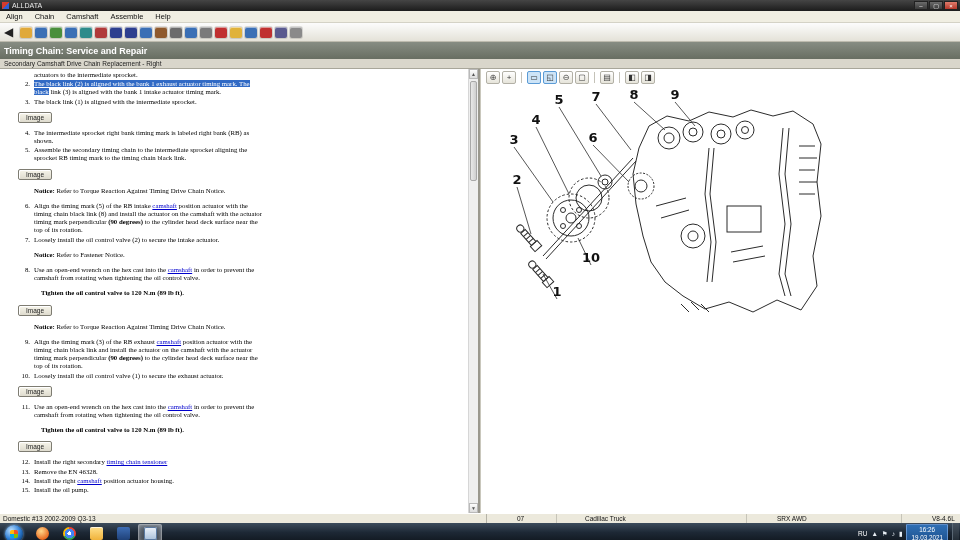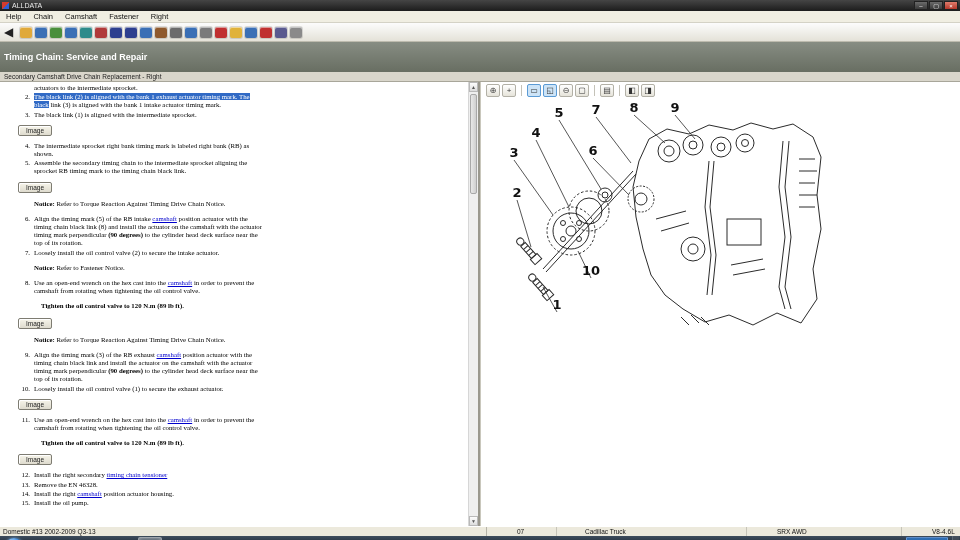--- a/index.html
+++ b/index.html
@@ -17,21 +17,21 @@
 
   .menubar { height:12px; background:#f0eee2; border-bottom:1px solid #d4d2c6;
     display:flex; align-items:center; font-size:7.5px; color:#111; }
   .menu-item { padding:0 6px; }
 
   .toolbar { height:19px; background:linear-gradient(#fcfcfc,#e4e2d8); border-bottom:1px solid #bdbbae;
     display:flex; align-items:center; padding:0 4px; gap:3px; }
   .back-btn { font-size:12px; color:#222; line-height:1; margin-right:4px; background:none; border:none; }
   .chip { width:12px; height:11px; border-radius:2px; box-shadow:inset 0 1px 0 rgba(255,255,255,.5), 0 0 0 1px rgba(0,0,0,.12); }
 
-  .doc-header { height:30px; background:linear-gradient(#878d83,#686e62); color:#fff;
+  .doc-header { height:17px; background:linear-gradient(#878d83,#686e62); color:#fff;
     font-size:9px; font-weight:bold; display:flex; align-items:center; padding-left:4px; }
   .doc-subheader { height:10px; background:#d9d6cb; border-bottom:1px solid #a8a69a; color:#222;
     font-size:6.5px; display:flex; align-items:center; padding-left:4px; }
 
   
   .main { display:flex; height:444px; }
   .left-panel { width:478px; position:relative; background:#fff; overflow:hidden; }
   .steps { font-family:"Liberation Serif", serif; font-size:6.8px; line-height:8.2px;
     width:262px; padding:2px 0 0 16px; color:#000; }
   .cont { margin-left:18px; margin-bottom:1px; }
@@ -106,25 +106,25 @@
   <span class="app-ico"></span>
   <span>ALLDATA</span>
   <span class="win-controls">
     <span class="wc">–</span>
     <span class="wc">▢</span>
     <span class="wc close">×</span>
   </span>
 </div>
 
 <div class="menubar" id="menubar">
-    <span class="menu-item">Help</span>
+    <span class="menu-item">Align</span>
     <span class="menu-item">Chain</span>
     <span class="menu-item">Camshaft</span>
-    <span class="menu-item">Fastener</span>
-    <span class="menu-item">Right</span>
+    <span class="menu-item">Assemble</span>
+    <span class="menu-item">Help</span>
   </div>
 
 <div class="toolbar">
   <button class="back-btn">◀</button>
   <span id="tb-icons" style="display:flex;gap:3px;align-items:center;">
       <span class="chip" style="background: rgb(224, 169, 58);"></span>
       <span class="chip" style="background: rgb(58, 111, 181);"></span>
       <span class="chip" style="background: rgb(74, 143, 60);"></span>
       <span class="chip" style="background: rgb(58, 111, 181);"></span>
       <span class="chip" style="background: rgb(46, 139, 139);"></span>

